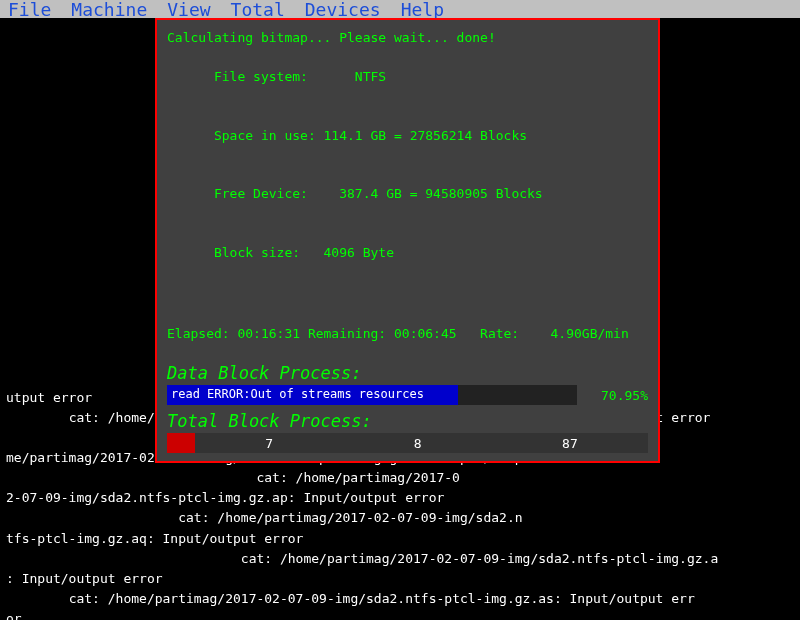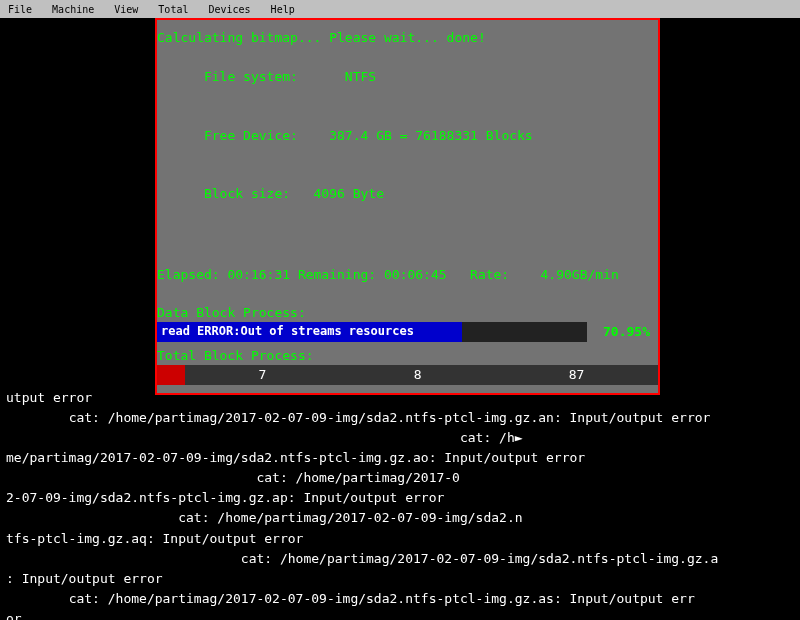--- a/index.html
+++ b/index.html
@@ -15,71 +15,71 @@
     
     #menubar {
       display: flex;
       background-color: #c0c0c0;
       height: 18px;
       align-items: center;
       padding: 0 4px;
       gap: 12px;
     }
     .menu-item {
-      font-size: 10px;
-      color: #000000;
+      font-size: 18px;
+      color: #1d4ed8;
       cursor: pointer;
       padding: 0 4px;
       text-align: right;
     }
 
     
     #content {
       display: flex;
       flex-direction: column;
       height: 602px;
       position: relative;
     }
 
     
     #dialog-box {
       position: absolute;
       top: 0;
       left: 155px;
       width: 505px;
-      background-color: #737373;
+      background-color: #404040;
       border: 2px solid #ff0000;
-      padding: 8px 0;
+      padding: 8px 10px;
       z-index: 10;
     }
 
     .dialog-text {
       color: #00ff00;
       font-size: 13px;
       line-height: 1.5;
       white-space: pre;
     }
 
     .spacer-line {
       height: 14px;
     }
 
     
     .progress-label {
       color: #00ff00;
-      font-size: 13px;
+      font-size: 17px;
       margin-top: 6px;
+      font-style: italic;
     }
 
     .progress-bar-container {
       display: flex;
       align-items: center;
       margin-top: 2px;
       gap: 16px;
-      font-weight: bold;
     }
 
     .progress-bar-outer {
       flex: 1;
       height: 20px;
       background-color: #222;
       position: relative;
       overflow: hidden;
     }
 
@@ -97,20 +97,21 @@
       white-space: nowrap;
       position: absolute;
       left: 4px;
       top: 2px;
     }
 
     .progress-percent {
       color: #00ff00;
       font-size: 13px;
       min-width: 55px;
+      text-align: right;
     }
 
     
     .total-progress-bar-outer {
       width: 100%;
       height: 20px;
       background-color: #333;
       position: relative;
       margin-top: 2px;
       display: flex;
@@ -173,21 +174,24 @@
     <span style="display:block; height: 285px;"></span>
     <span id="term-lines"><span style="display: block; color: rgb(255, 255, 255);">utput error</span><span style="display: block; color: rgb(255, 255, 255);">        cat: /home/partimag/2017-02-07-09-img/sda2.ntfs-ptcl-img.gz.an: Input/output error</span><span style="display: block; color: rgb(255, 255, 255);">                                                          cat: /h►</span><span style="display: block; color: rgb(255, 255, 255);">me/partimag/2017-02-07-09-img/sda2.ntfs-ptcl-img.gz.ao: Input/output error</span><span style="display: block; color: rgb(255, 255, 255);">                                cat: /home/partimag/2017-0</span><span style="display: block; color: rgb(255, 255, 255);">2-07-09-img/sda2.ntfs-ptcl-img.gz.ap: Input/output error</span><span style="display: block; color: rgb(255, 255, 255);">                      cat: /home/partimag/2017-02-07-09-img/sda2.n</span><span style="display: block; color: rgb(255, 255, 255);">tfs-ptcl-img.gz.aq: Input/output error</span><span style="display: block; color: rgb(255, 255, 255);">                              cat: /home/partimag/2017-02-07-09-img/sda2.ntfs-ptcl-img.gz.a</span><span style="display: block; color: rgb(255, 255, 255);">: Input/output error</span><span style="display: block; color: rgb(255, 255, 255);">        cat: /home/partimag/2017-02-07-09-img/sda2.ntfs-ptcl-img.gz.as: Input/output err</span><span style="display: block; color: rgb(255, 255, 255);">or</span><span style="display: block; color: rgb(255, 255, 255);"></span></span>
   </div>
 
   <div id="dialog-box">
     <div class="dialog-text">Calculating bitmap... Please wait... done!</div>
     <div class="dialog-text">
       <span>File system:</span>      <span>NTFS</span>
     </div>
     <div class="dialog-text">
-      <span>Free Device:</span>    <span>387.4 GB = 76188331 Blocks</span>
+      <span>Space in use:</span> <span>114.1 GB = 27856214 Blocks</span>
+    </div>
+    <div class="dialog-text">
+      <span>Free Device:</span>    <span>387.4 GB = 94580905 Blocks</span>
     </div>
     <div class="dialog-text">
       <span>Block size:</span>   <span>4096 Byte</span>
     </div>
     <div class="spacer-line"></div>
     <div class="spacer-line"></div>
     <div class="spacer-line"></div>
     <div class="dialog-text">Elapsed: 00:16:31 Remaining: 00:06:45   Rate:    4.90GB/min</div>
     <div class="spacer-line"></div>
     <div class="progress-label">Data Block Process:</div>

